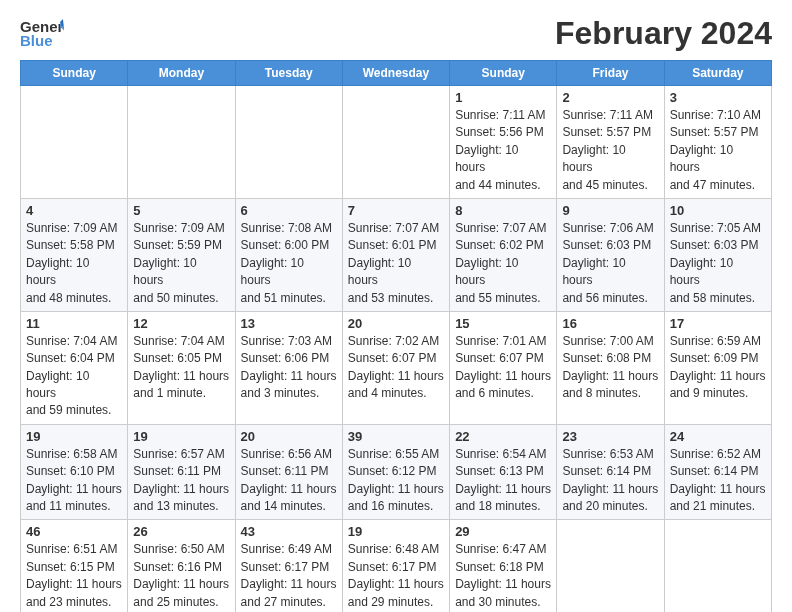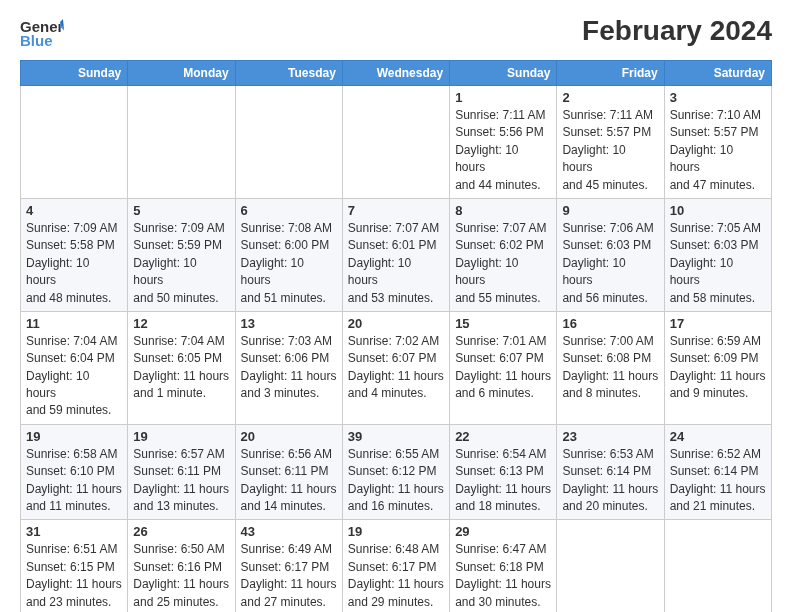--- a/index.html
+++ b/index.html
@@ -25,42 +25,42 @@
     }
     .logo {
       display: flex;
       flex-direction: column;
       align-items: flex-start;
     }
     .title-block {
       text-align: right;
     }
     .month-title {
-      font-size: 28px;
+      font-size: 32px;
       font-weight: bold;
       color: #333;
       line-height: 1.1;
     }
     .location-title {
       font-size: 16px;
       color: #555;
     }
     .calendar {
       flex: 1;
       border: 1px solid #ccc;
       border-collapse: collapse;
       width: 100%;
       table-layout: fixed;
     }
     .calendar th {
       background-color: #4a90d9;
       color: #fff;
       font-size: 12px;
       font-weight: bold;
-      text-align: right;
+      text-align: center;
       padding: 5px 6px;
       border: 1px solid #3a80c9;
     }
     .calendar td {
       vertical-align: top;
       border: 1px solid #ccc;
       padding: 4px 5px;
       font-size: 10px;
       color: #333;
       width: calc(100% / 7);
@@ -221,21 +221,21 @@
             <span class="day-num">23</span>
             <div class="day-info">Sunrise: 6:53 AM<br>Sunset: 6:14 PM<br>Daylight: 11 hours<br>and 20 minutes.</div>
           </td>
           <td>
             <span class="day-num">24</span>
             <div class="day-info">Sunrise: 6:52 AM<br>Sunset: 6:14 PM<br>Daylight: 11 hours<br>and 21 minutes.</div>
           </td>
         </tr>
         <tr>
           <td>
-            <span class="day-num">31</span>
+            <span class="day-num">46</span>
             <div class="day-info">Sunrise: 6:51 AM<br>Sunset: 6:15 PM<br>Daylight: 11 hours<br>and 23 minutes.</div>
           </td>
           <td>
             <span class="day-num">26</span>
             <div class="day-info">Sunrise: 6:50 AM<br>Sunset: 6:16 PM<br>Daylight: 11 hours<br>and 25 minutes.</div>
           </td>
           <td>
             <span class="day-num">43</span>
             <div class="day-info">Sunrise: 6:49 AM<br>Sunset: 6:17 PM<br>Daylight: 11 hours<br>and 27 minutes.</div>
           </td>

